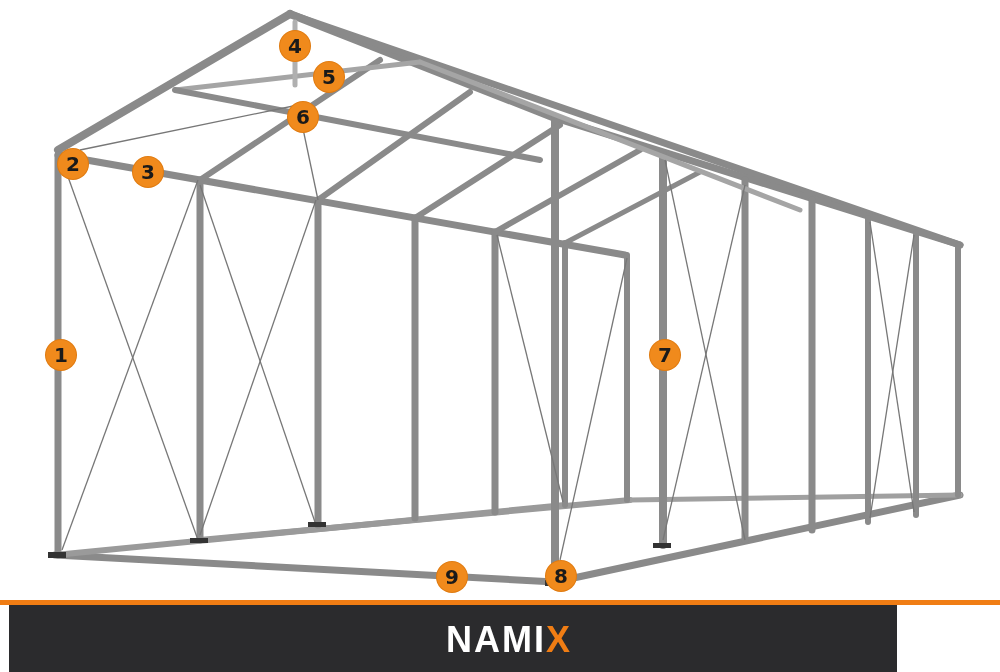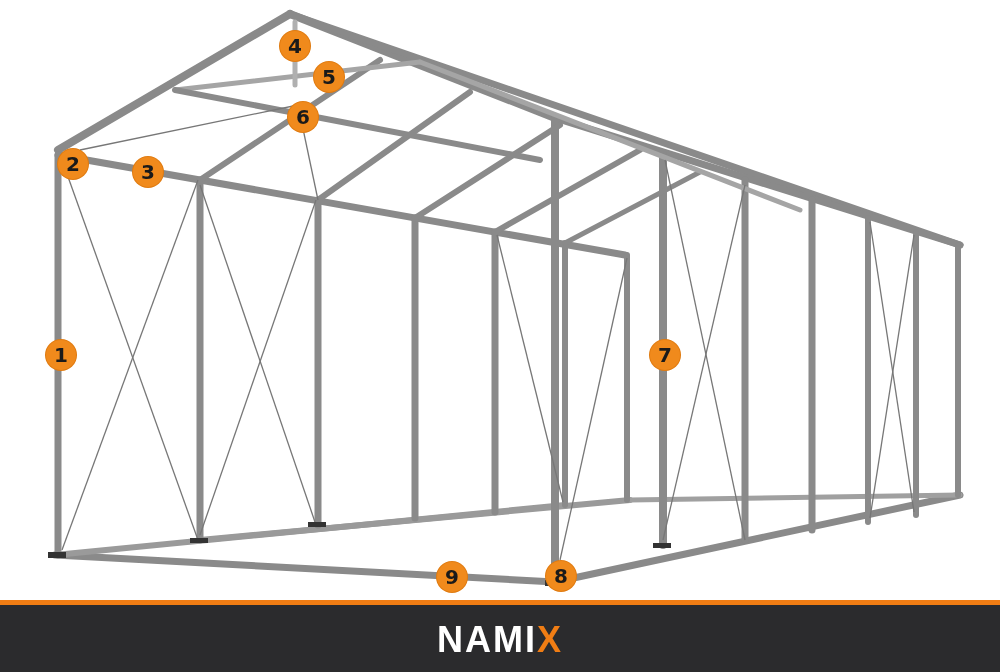--- a/index.html
+++ b/index.html
@@ -3,21 +3,21 @@
 <meta charset="utf-8">
 <style>
   html, body { margin:0; padding:0; }
   body { width:1000px; height:672px; background:#ffffff; overflow:hidden; position:relative; font-family:"Liberation Sans", sans-serif; }
   .scene { position:absolute; left:0; top:0; width:1000px; height:600px; background:#ffffff; }
   .scene svg { position:absolute; left:0; top:0; }
   .badge { position:absolute; width:30px; height:30px; border-radius:50%; background:#f08a1c; color:#1a1a1a;
            font-family:"DejaVu Sans", sans-serif; font-weight:bold; font-size:20px; line-height:30px; text-align:center;
            box-shadow:0 0 0 1px #e07b10; }
   .stripe { position:absolute; left:0; top:600px; width:1000px; height:5px; background:#f07d14; }
-  .footer { position:absolute; left:0; top:605px; width:1000px; height:67px; background:#2b2b2d; }
+  .footer { position:absolute; left:9px; top:605px; width:888px; height:67px; background:#2b2b2d; }
   .logo { position:absolute; left:0; width:1000px; top:14px; text-align:center; font-family:"Liberation Sans", sans-serif;
           font-weight:bold; font-size:36px; letter-spacing:2px; color:#ffffff; }
   .logo .x { color:#f07d14; }
 </style>
 </head>
 <body>
 
 <div class="scene">
   <svg width="1000" height="600" viewBox="0 0 1000 600">
     <g stroke="#8a8a8a" stroke-linecap="round" fill="none">

